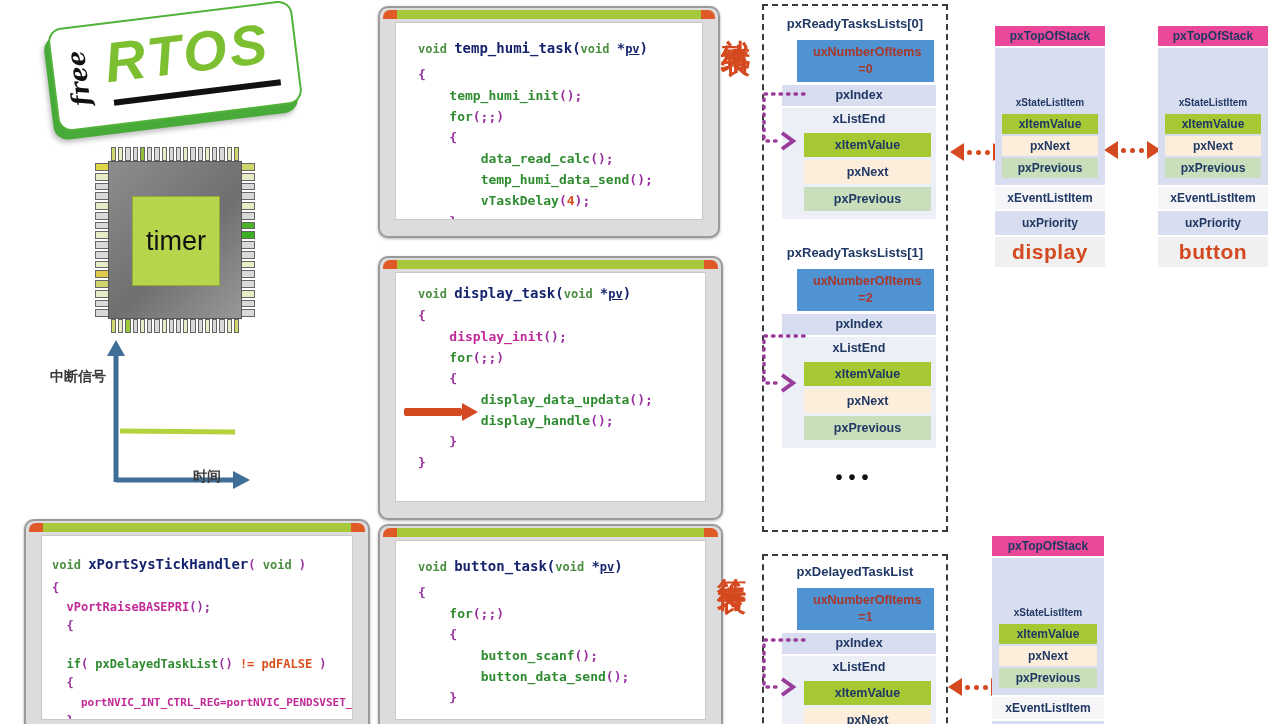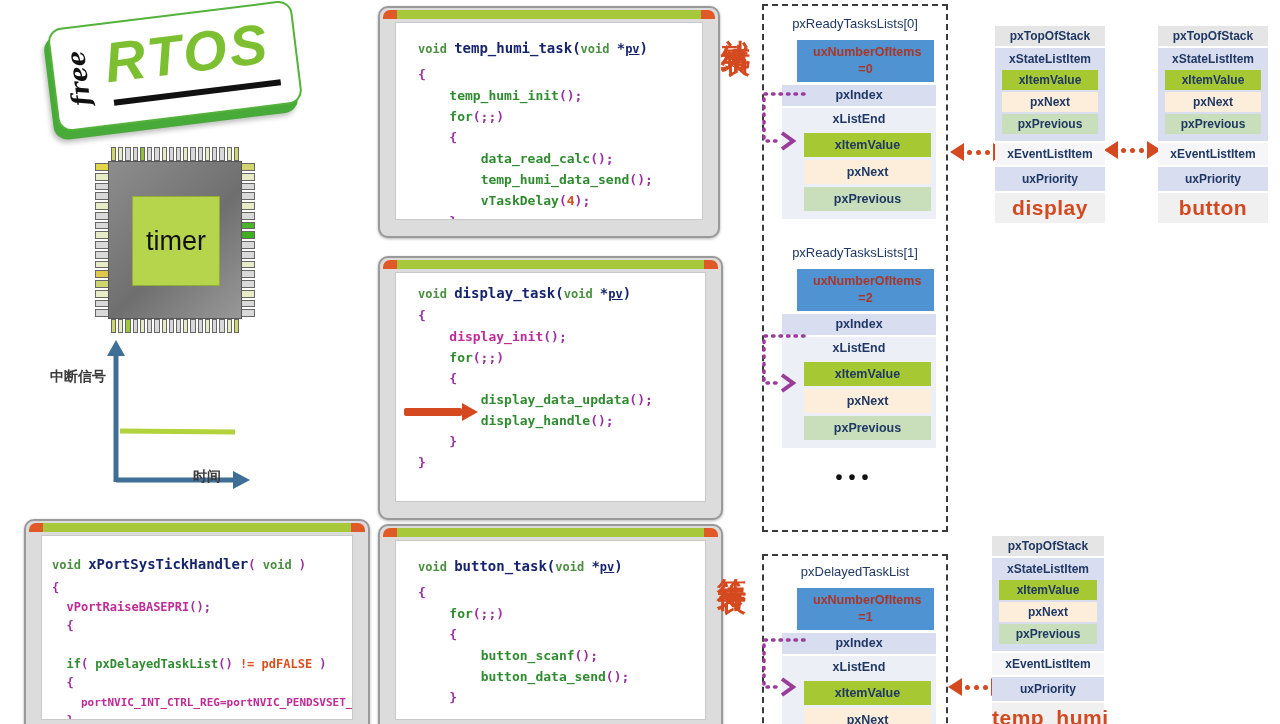--- a/index.html
+++ b/index.html
@@ -55,39 +55,39 @@
   .red-arrow .shaft{position:absolute;left:0;top:5px;width:58px;height:8px;background:#d4491f;border-radius:2px;}
   .red-arrow .head{position:absolute;right:0;top:0;width:0;height:0;border-top:9px solid transparent;border-bottom:9px solid transparent;border-left:16px solid #d4491f;}
 
   
   .vlabel{position:absolute;writing-mode:vertical-rl;text-orientation:upright;font-weight:bold;
     font-size:29px;color:#d4491f;letter-spacing:4px;}
 
   
   .dash{position:absolute;border:2px dashed #3a3a3a;box-sizing:border-box;}
   .list-unit{padding-top:10px;}
-  .lb-title{text-align:center;font-weight:normal;font-size:13px;color:#1f3864;height:20px;}
+  .lb-title{text-align:center;font-weight:bold;font-size:13px;color:#1f3864;height:20px;}
   .count-box{margin:4px 12px 0 33px;background:#4f93d2;color:#a8372a;font-weight:bold;font-size:12.5px;
     text-align:center;line-height:17px;padding:4px 16px;}
   .row{font-weight:bold;font-size:12.5px;color:#1f3864;text-align:center;}
   .pxindex{margin:3px 10px 0 18px;background:#d9ddf0;height:21px;line-height:21px;}
   .inner-container{margin:2px 10px 0 18px;background:#edeff7;padding-bottom:8px;}
   .listend{height:22px;line-height:22px;}
   .lrow{margin:3px 5px 0 22px;height:24px;line-height:24px;}
   .iv{background:#a6c832;}
   .nx{background:#fdeedc;}
   .pv2{background:#c9deba;}
   .lb-dots{margin-top:18px;text-align:center;font-size:20px;letter-spacing:6px;color:#111;font-weight:bold;}
 
   
   .tcb{position:absolute;display:flex;flex-direction:column;gap:2px;}
   .trow{text-align:center;font-weight:bold;font-size:12px;color:#1f3864;}
-  .trow.top{background:#e5e5e5;height:20px;line-height:20px;}
+  .trow.top{background:#ec4899;height:20px;line-height:20px;}
   .state{background:#d9ddf0;padding:2px 7px 7px;display:flex;flex-direction:column;gap:2px;}
-  .slabel{text-align:center;font-weight:bold;font-size:12px;color:#1f3864;height:18px;line-height:18px;}
+  .slabel{text-align:center;font-weight:bold;font-size:10px;color:#1f3864;height:18px;line-height:18px;margin-top:44px;}
   .state .trow{height:20px;line-height:20px;}
   .trow.ev{background:#f6f6f8;height:22px;line-height:22px;}
   .trow.pr{background:#d9ddf0;height:24px;line-height:24px;}
   .trow.task{background:#f0f0f0;height:30px;line-height:30px;color:#d4491f;font-size:21px;letter-spacing:.5px;}
 
   
   .biarrow{position:absolute;display:flex;align-items:center;gap:2px;}
   .tri{width:0;height:0;border-top:9px solid transparent;border-bottom:9px solid transparent;}
   .tri.l{border-right:14px solid #d4491f;}
   .tri.r{border-left:14px solid #d4491f;}

